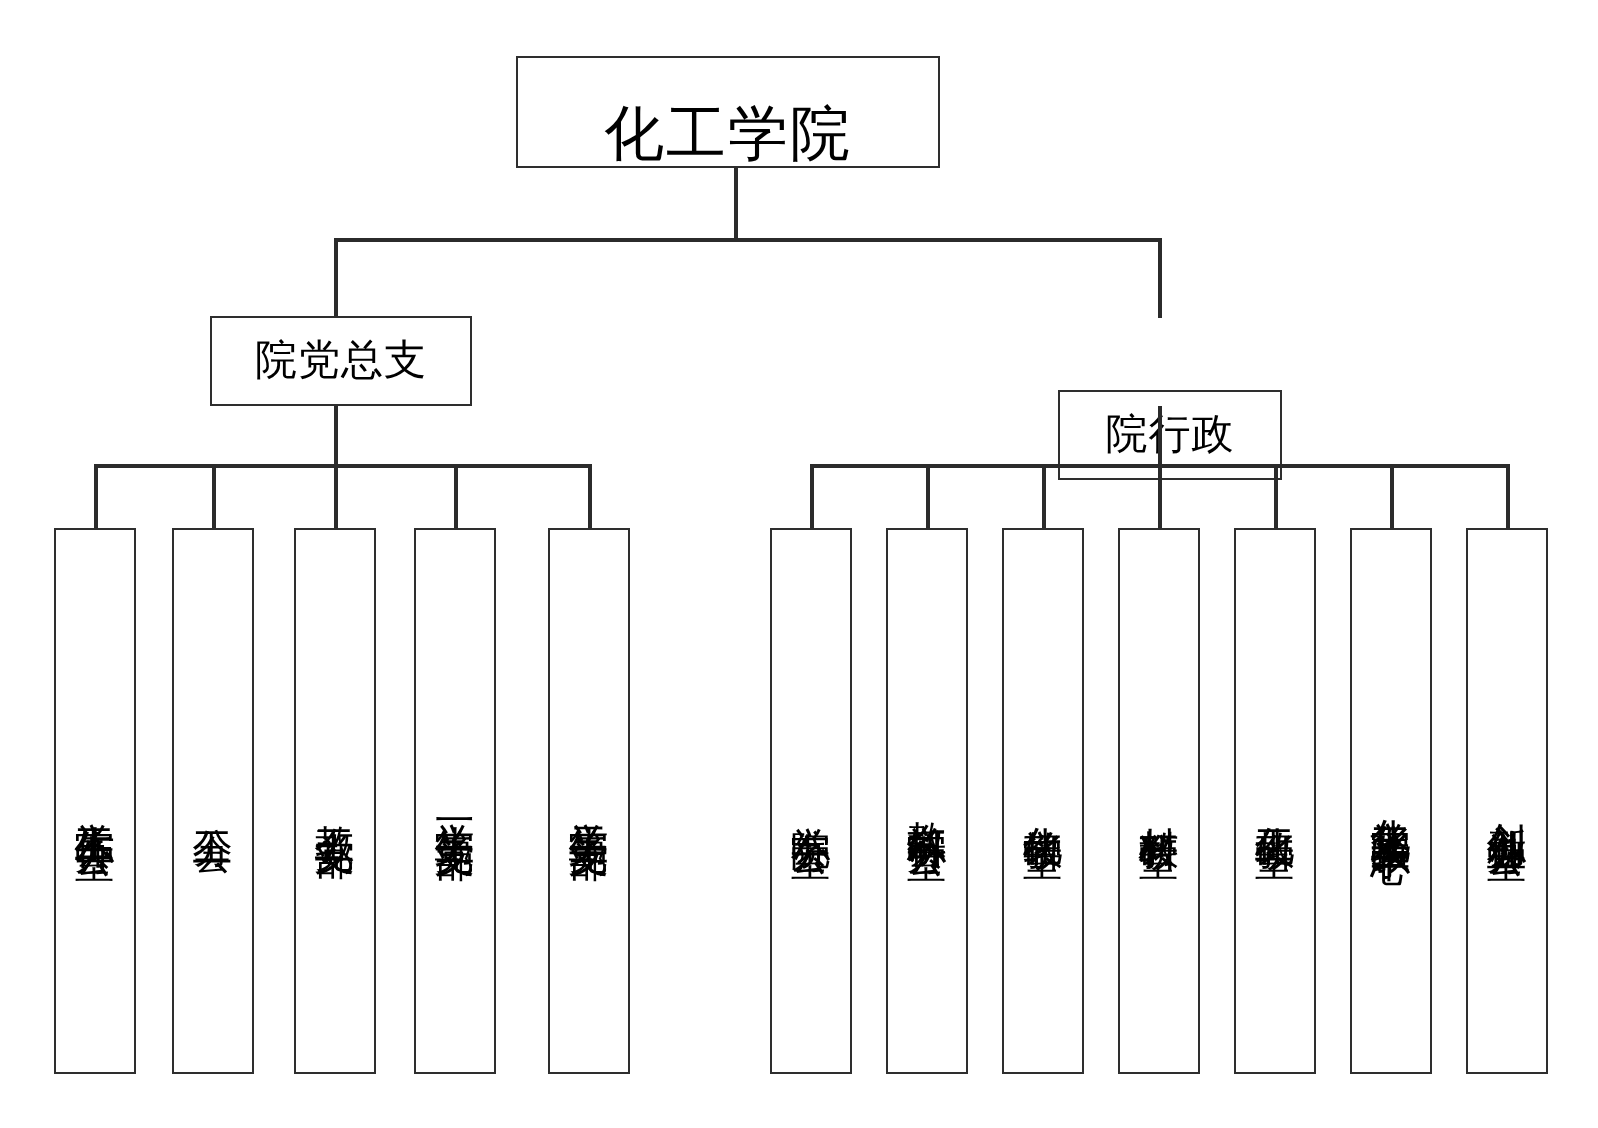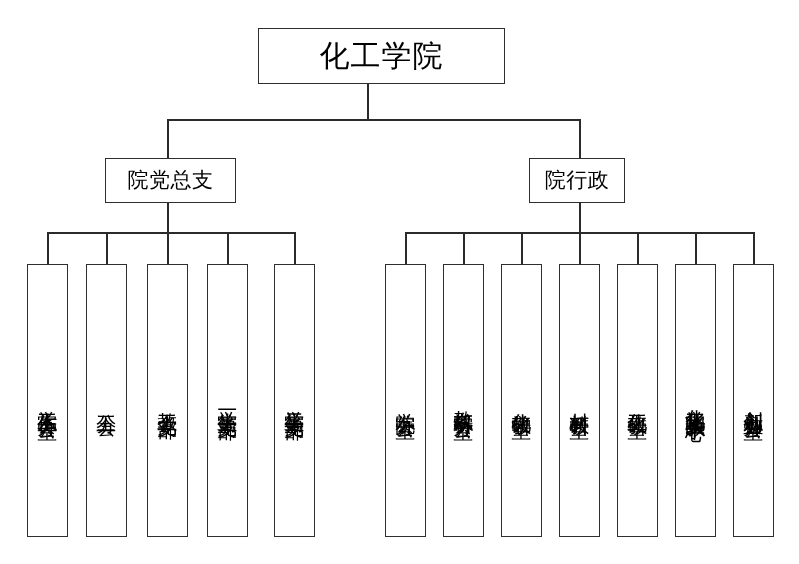--- a/index.html
+++ b/index.html
@@ -29,38 +29,39 @@
   .node-label {
     display: block;
     text-align: center;
     color: #000;
     line-height: 1.04;
   }
   
   .node.root {
     left: 258px;
     top: 28px;
-    width: 247px;
+    width: 212px;
     height: 56px;
+    align-items: flex-end;
   }
   .node.root .node-label {
     font-size: 30px;
     letter-spacing: 1px;
   }
   
   .node.lvl2 {
     top: 158px;
     height: 45px;
   }
   .node.lvl2 .node-label {
     font-size: 21px;
     letter-spacing: 0.5px;
   }
   .node.lvl2.left  { left: 105px; width: 131px; }
-  .node.lvl2.right { left: 529px; width: 96px; }
+  .node.lvl2.right { left: 529px; width: 112px; margin-top: 37px; }
 
   
   .node.leaf {
     top: 264px;
     height: 273px;
     width: 41px;
     align-items: center;
     justify-content: center;
   }
   .node.leaf .node-label {

